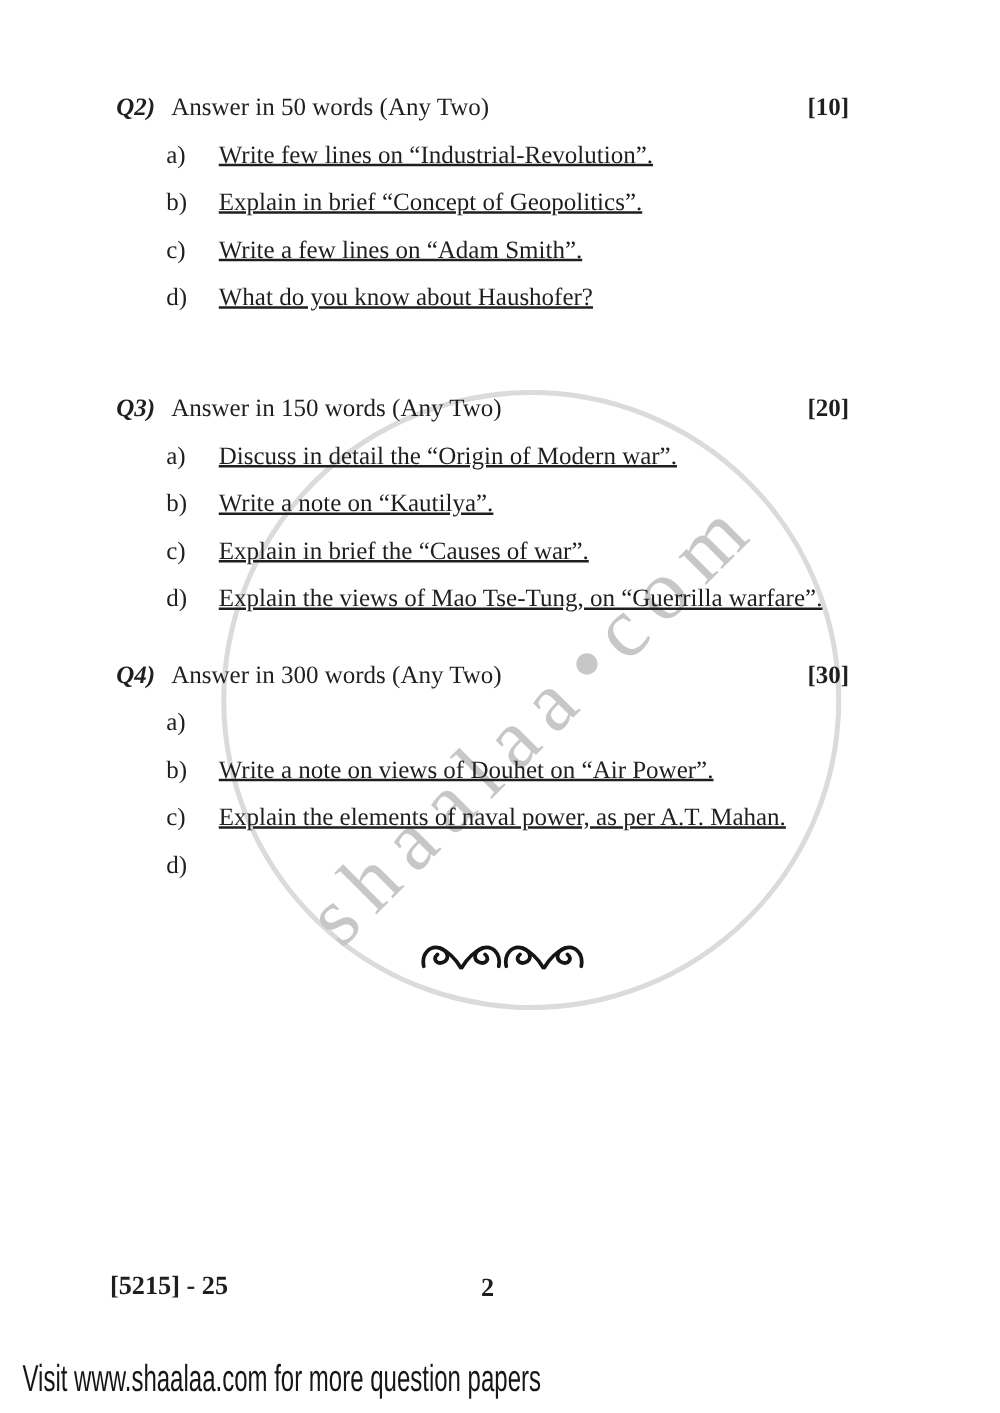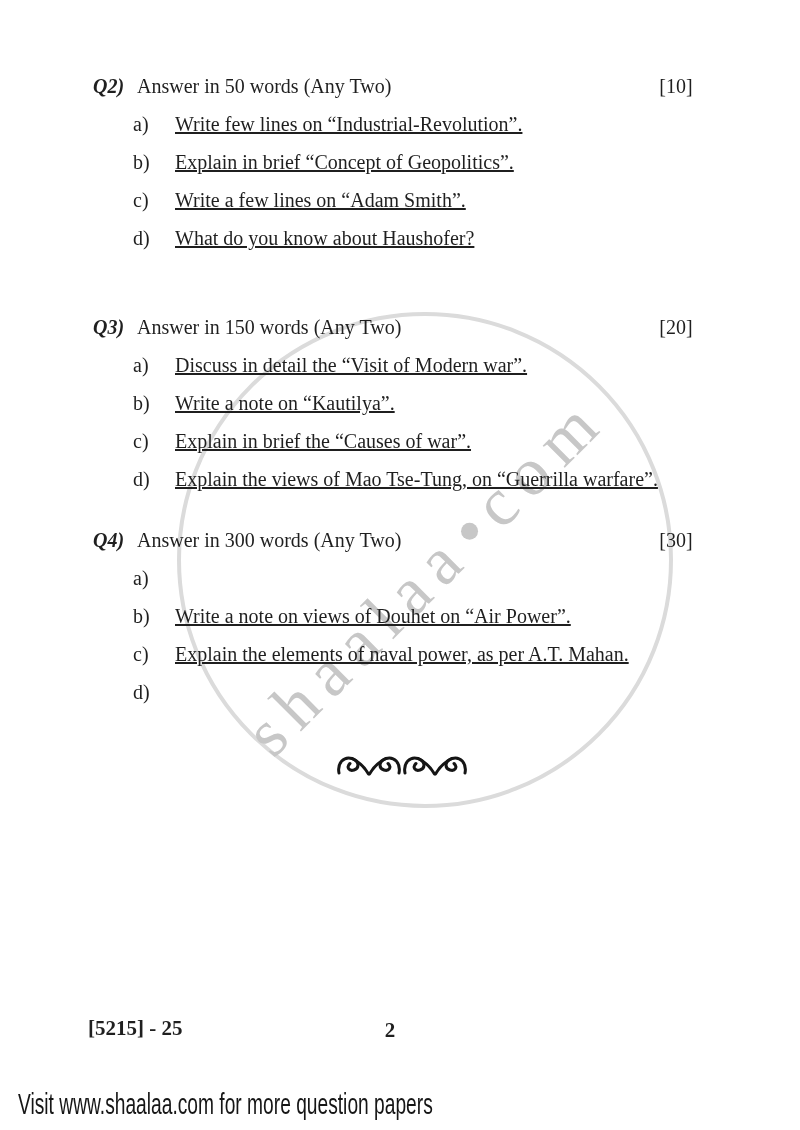--- a/index.html
+++ b/index.html
@@ -22,21 +22,21 @@
   }
   .wm-dot {
     display:inline-block; width:17px; height:17px; border-radius:50%;
     background:#c7c7c7; margin:0 14px 0 8px;
   }
   
   .section { position:absolute; left:0; width:800px; height:185px; z-index:1; }
   .row { position:absolute; left:0; width:800px; height:28px; }
   .q-no   { position:absolute; left:93px;  font-weight:bold; font-style:italic; font-size:20px; }
   .q-title{ position:absolute; left:137px; font-size:20px; }
-  .q-marks{ position:absolute; left:646px; width:60px; text-align:center; font-weight:normal; font-size:20px; }
+  .q-marks{ position:absolute; left:646px; width:60px; text-align:left; font-weight:bold; font-size:20px; }
   .i-mark { position:absolute; left:133px; font-size:20px; }
   .i-text { position:absolute; left:175px; font-size:20px;text-decoration:underline; }
   .sec-q2 { top:75px; }
   .sec-q3 { top:316px; }
   .sec-q4 { top:529px; }
   .r0 { top:0; } .r1 { top:38px; } .r2 { top:76px; } .r3 { top:114px; } .r4 { top:152px; }
   
   .ornament { position:absolute; left:336px; top:751px; width:132px; height:32px; z-index:1; }
   
   .paper-code { position:absolute; left:88px; top:1016px; font-weight:bold; font-size:21px; z-index:1; }
@@ -87,21 +87,21 @@
   </div>
 
   <div class="section sec-q3">
     <div class="row r0">
       <span class="q-no">Q3)</span>
       <span class="q-title">Answer in 150 words (Any Two)</span>
       <span class="q-marks">[20]</span>
     </div>
     <div class="row r1">
       <span class="i-mark">a)</span>
-      <span class="i-text">Discuss in detail the “Visit of Modern war”.</span>
+      <span class="i-text">Discuss in detail the “Origin of Modern war”.</span>
     </div>
     <div class="row r2">
       <span class="i-mark">b)</span>
       <span class="i-text">Write a note on “Kautilya”.</span>
     </div>
     <div class="row r3">
       <span class="i-mark">c)</span>
       <span class="i-text">Explain in brief the “Causes of war”.</span>
     </div>
     <div class="row r4">

